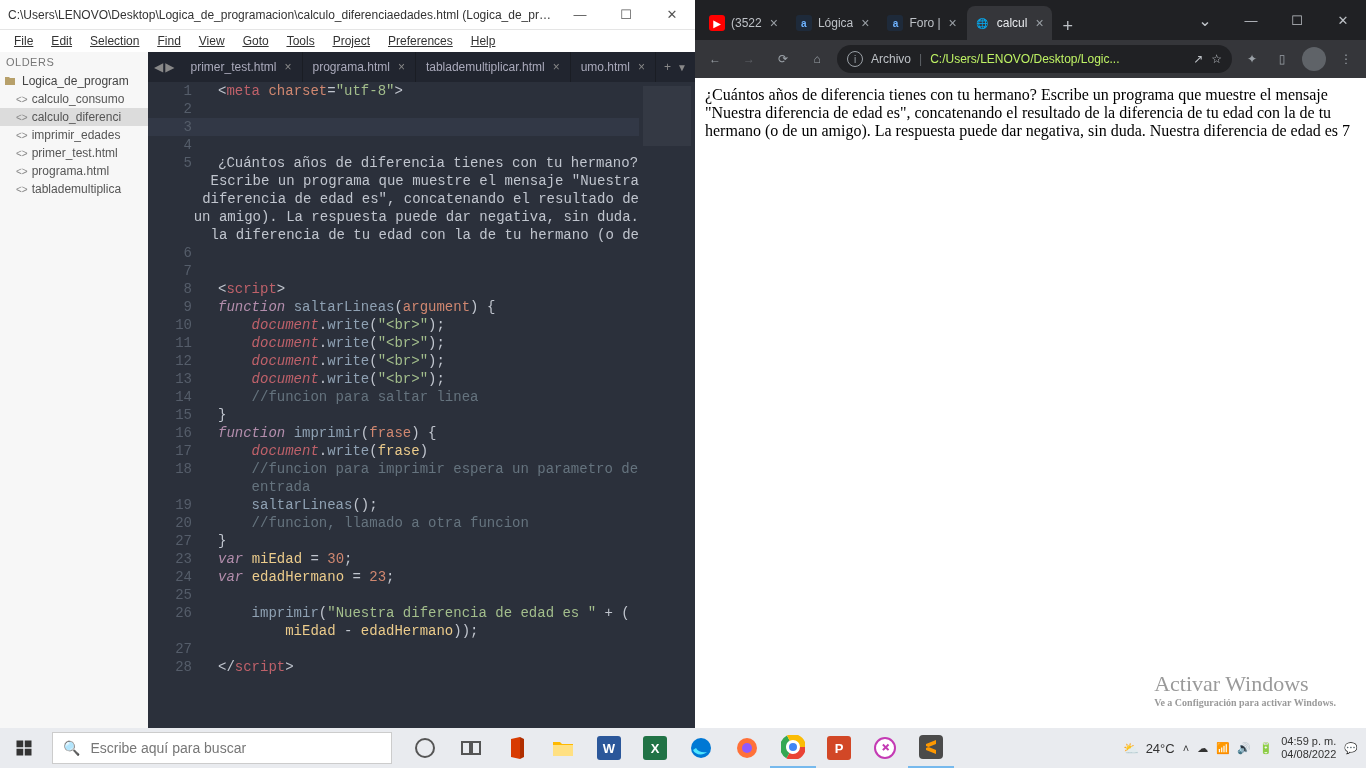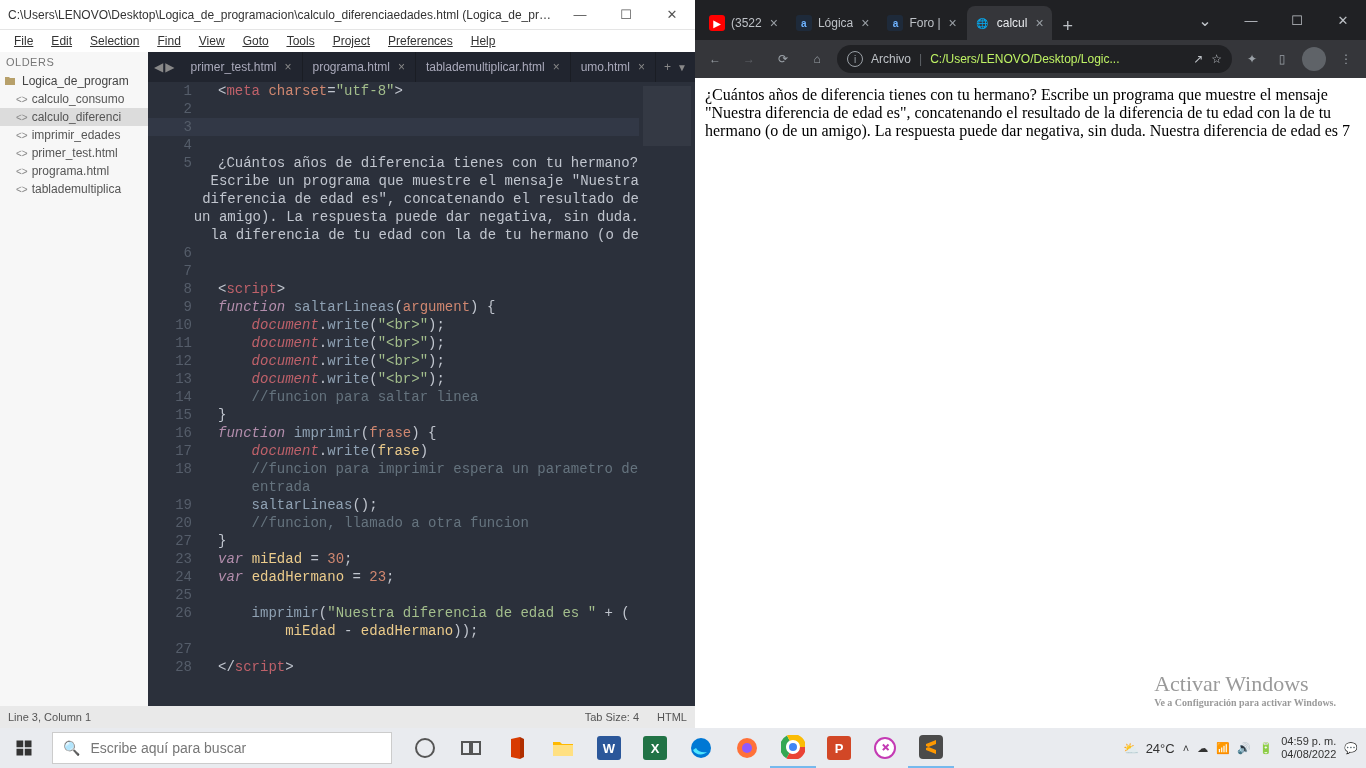--- a/index.html
+++ b/index.html
@@ -335,26 +335,20 @@
                 <div class="code"><span class="tok-punc">&lt;/</span><span class="tok-tag">script</span><span class="tok-punc">&gt;</span></div>
               </div>
             </div>
           <div class="st-minimap">
               <div class="mm-box"></div>
             </div>
         </div>
       </div>
     </div>
 
-    <div class="st-status">
-      <span>Line 3, Column 1</span>
-      <span class="grow"></span>
-      <span>Tab Size: 4</span>
-      <span>HTML</span>
-    </div>
   </div>
 
   <div class="cr-window">
     <div class="cr-titlebar">
       <div class="cr-tabs" id="cr-tabs">
           <div class="cr-tab">
             <span class="favicon" style="background:#f00;color:#fff">▶</span>
             <span style="overflow:hidden;text-overflow:ellipsis;white-space:nowrap">(3522</span>
             <span class="x">×</span>
           </div>

